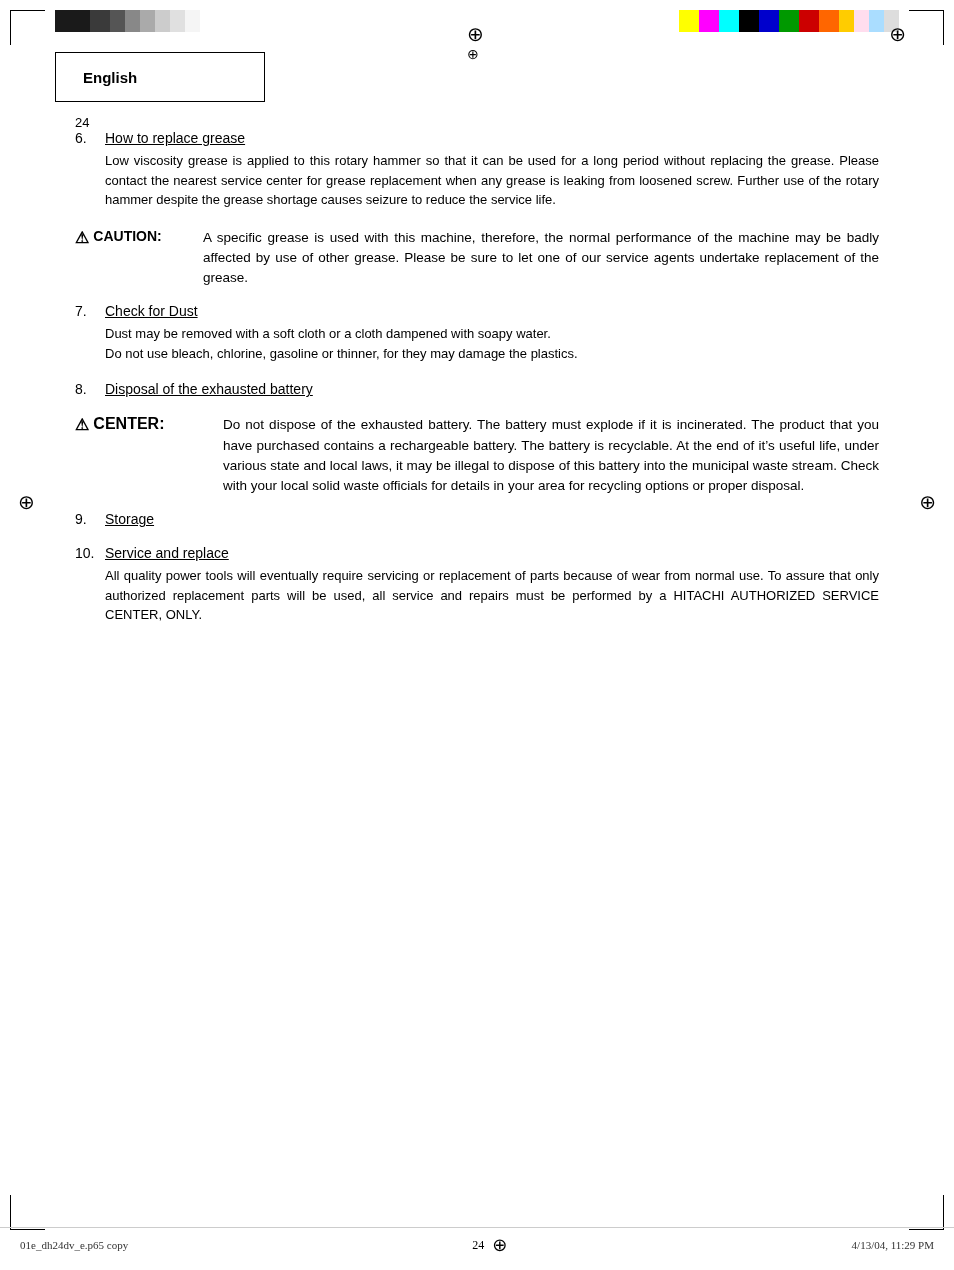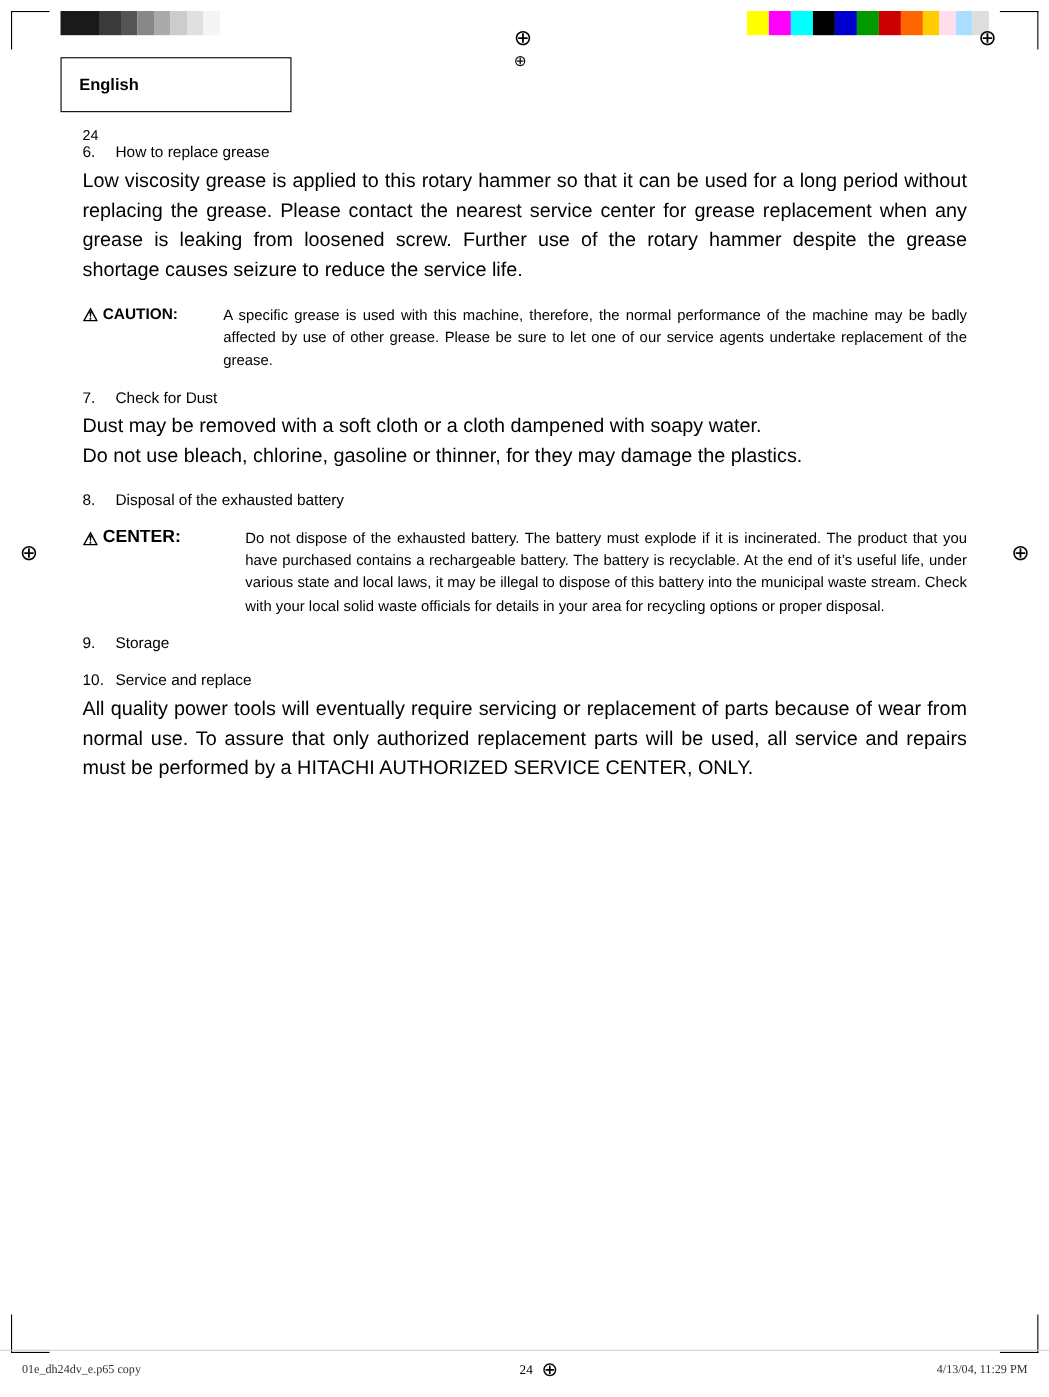--- a/index.html
+++ b/index.html
@@ -62,21 +62,21 @@
     
     .english-box {
       position: absolute;
       top: 52px;
       left: 55px;
       width: 210px;
       height: 50px;
       border: 1px solid #000;
       display: flex;
       align-items: center;
-      padding-left: 16px;
+      padding-left: 27px;
     }
     .english-label {
       font-weight: bold;
       font-size: 15px;
     }
 
     
     .corner-tl {
       position: absolute;
       top: 10px;
@@ -132,24 +132,26 @@
       gap: 8px;
       margin-bottom: 5px;
       font-size: 14px;
     }
     .section-number {
       font-size: 14px;
       min-width: 22px;
     }
     .section-title {
       font-size: 14px;
+      text-decoration: underline;
     }
 
     .section-body {
-      font-size: 18px;
+      margin-left: 30px;
+      font-size: 13px;
       line-height: 1.5;
       text-align: justify;
     }
 
     
     .caution-block, .warning-block {
       display: flex;
       margin: 15px 0;
       gap: 8px;
     }

